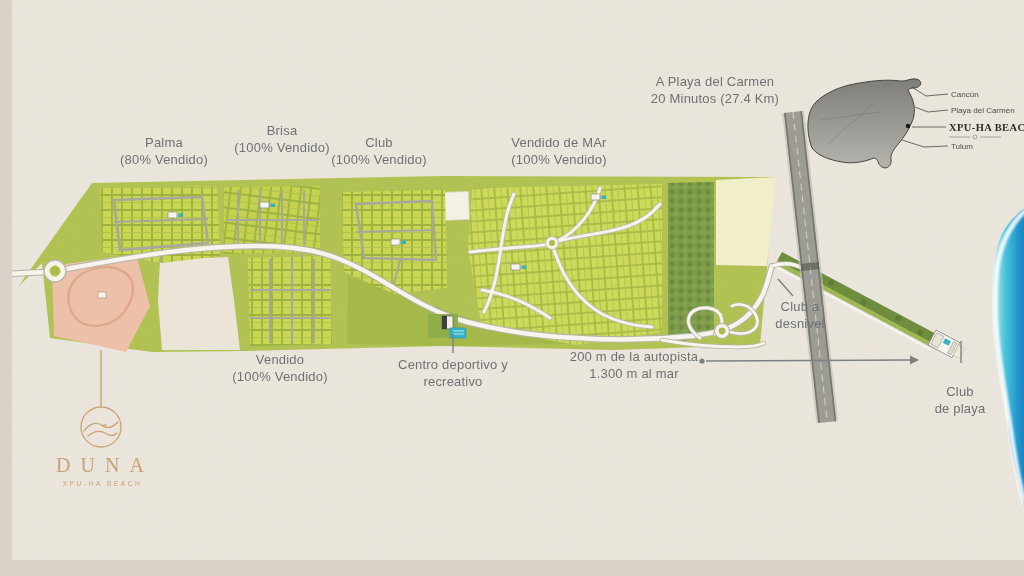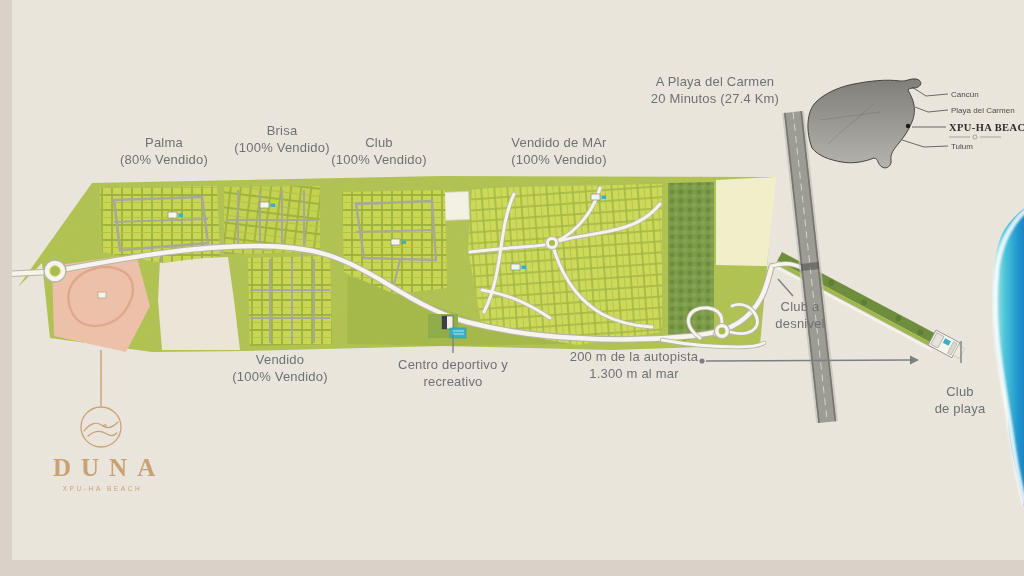--- a/index.html
+++ b/index.html
@@ -14,21 +14,21 @@
     position:absolute;transform:translateX(-50%);
     font-size:13px;line-height:1.3;color:#6e7174;text-align:center;white-space:nowrap;
     letter-spacing:.2px;
   }
   .lbl span{display:block;}
   .inset{position:absolute;left:786px;top:74px;width:238px;height:110px;}
   .inset svg{display:block;}
   .logo{position:absolute;left:33px;top:404px;width:112px;text-align:center;color:#c8a273;}
   .logo .mark{display:block;margin:0 auto;}
   .logo .name{
-    font-family:"Liberation Serif",serif;font-size:25px;font-weight:700;
+    font-family:"Liberation Serif",serif;font-size:20px;font-weight:400;
     letter-spacing:10px;margin:4px 0 3px 8px;color:#c8a273;
   }
   .logo .sub{
     font-size:6.5px;letter-spacing:2.6px;color:#c8a273;margin-left:3px;
   }
 </style>
 </head>
 <body>
 
 <div id="stage">

